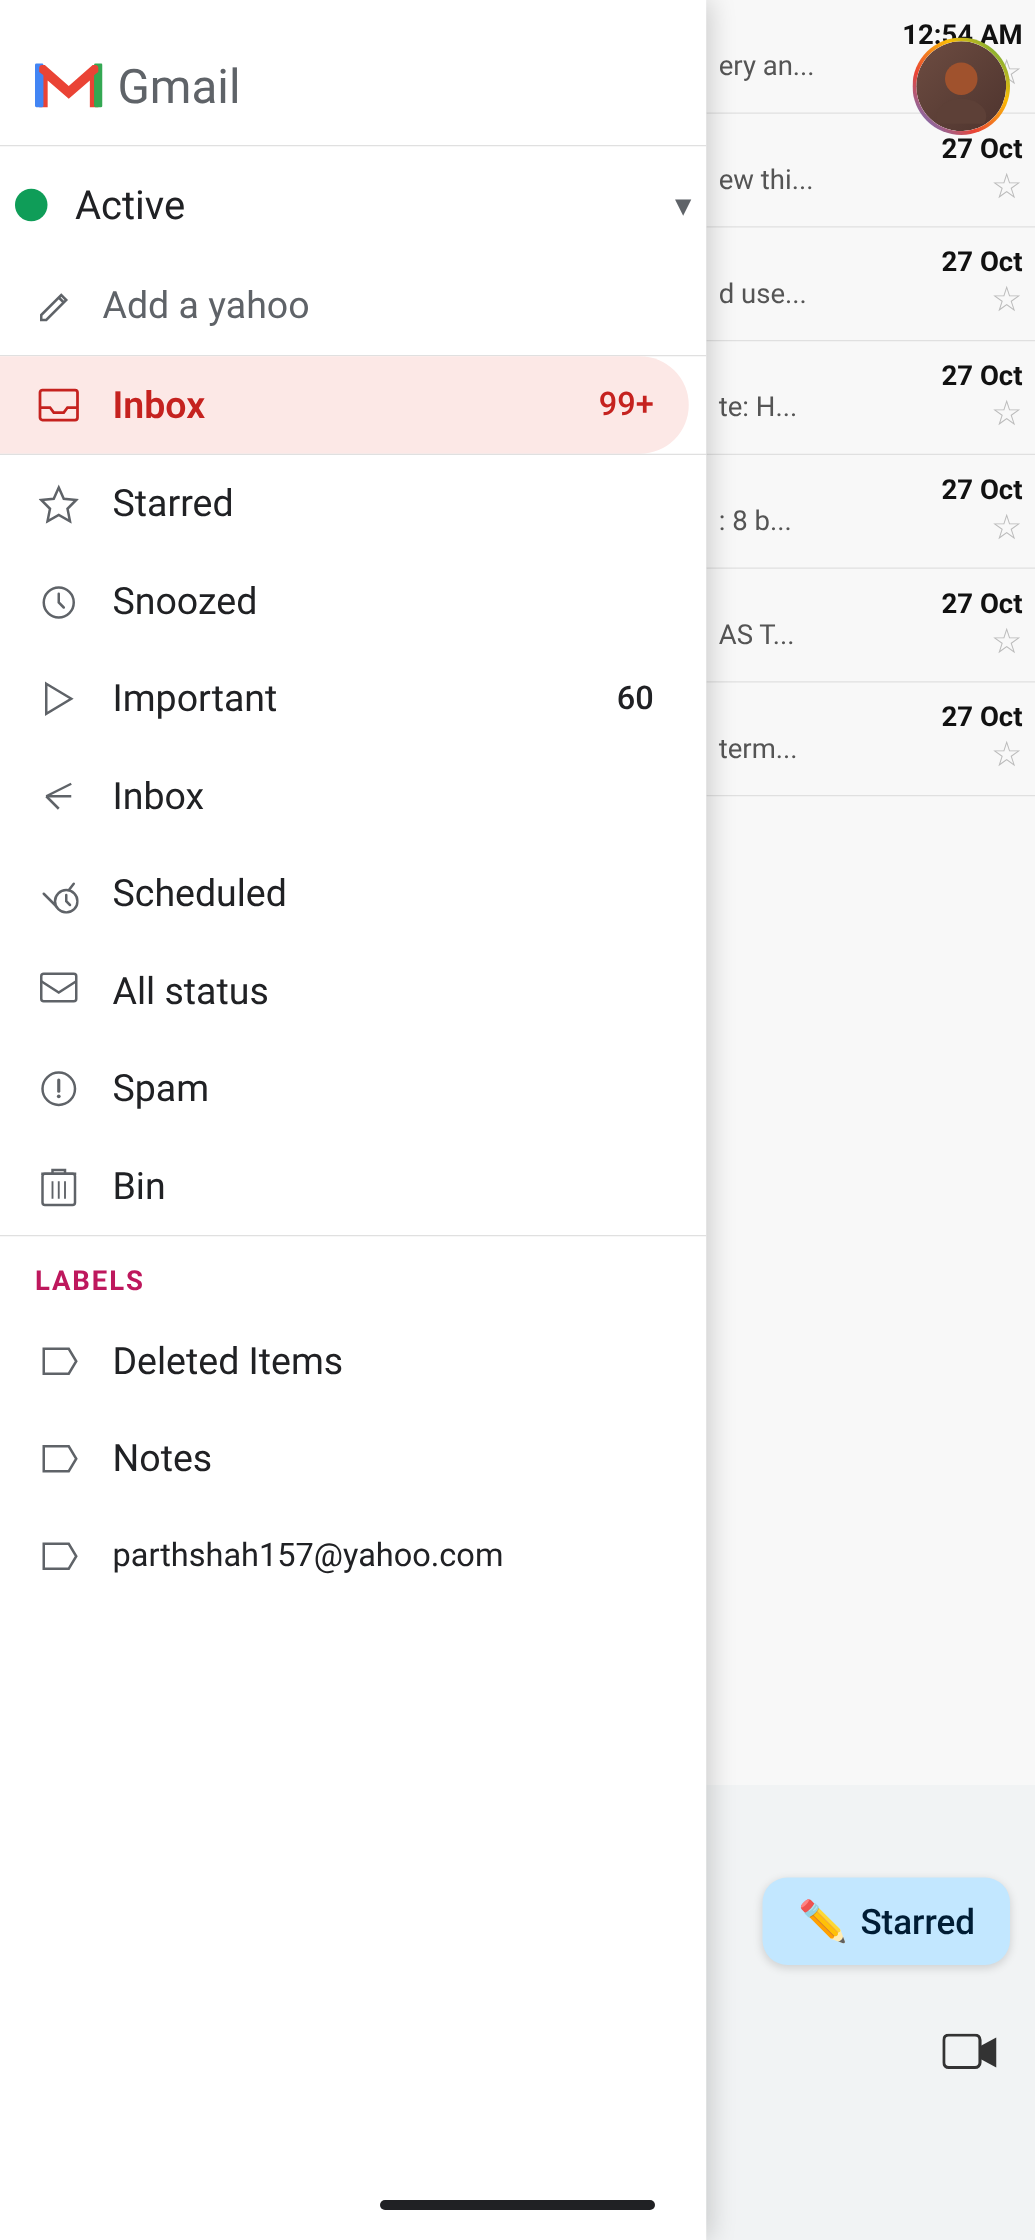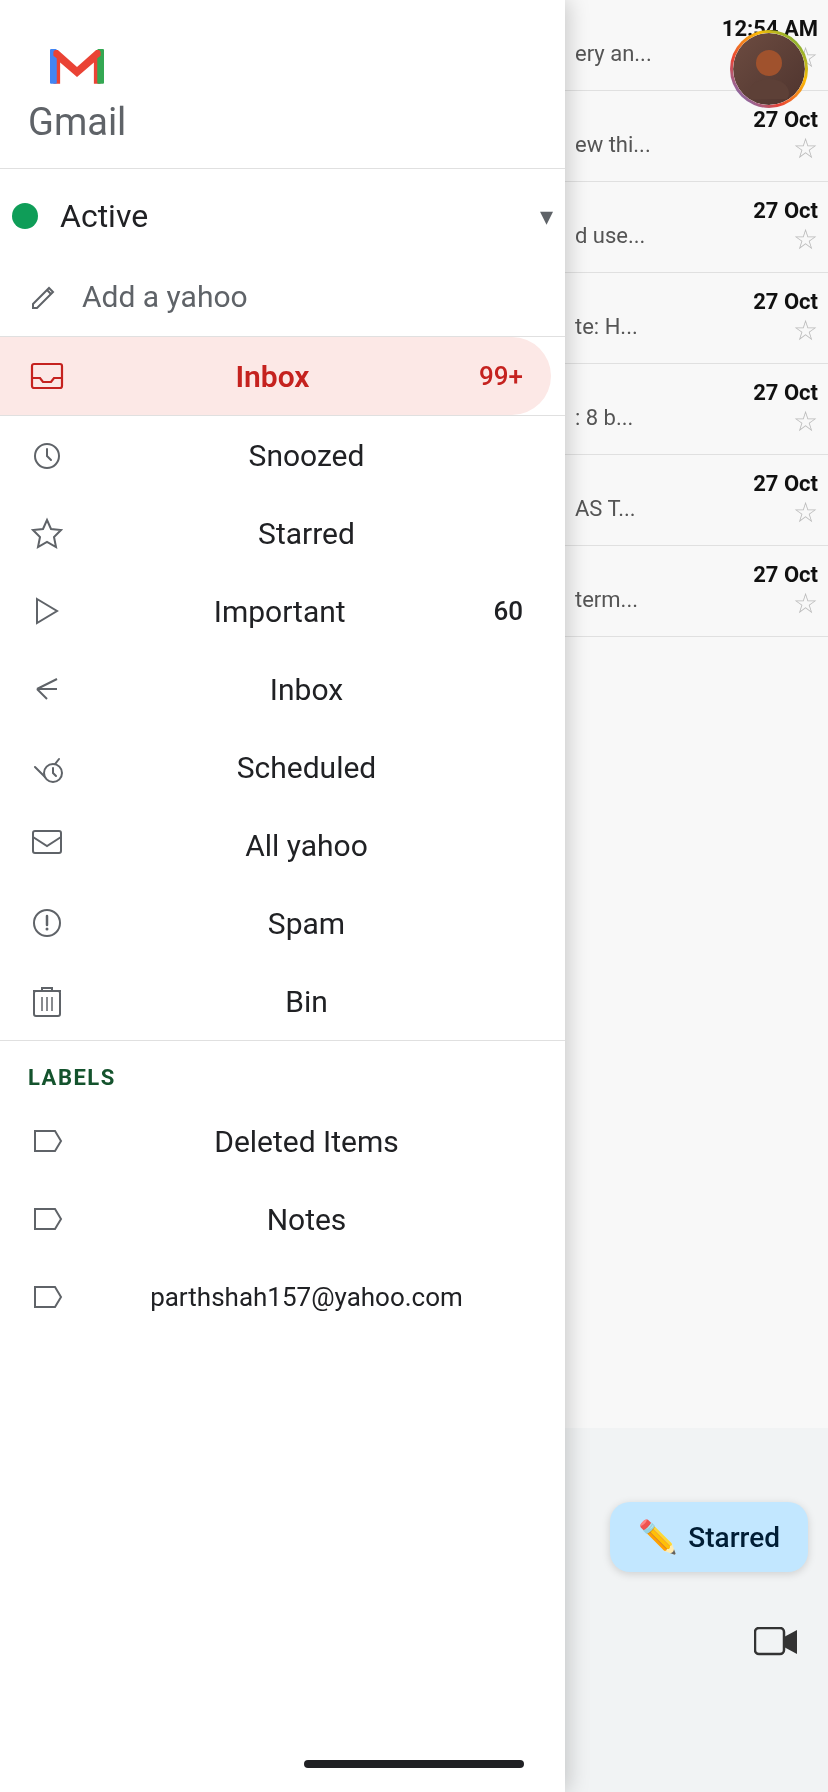--- a/index.html
+++ b/index.html
@@ -30,21 +30,20 @@
       display: flex;
       align-items: center;
       justify-content: space-between;
       padding: 48px 28px 24px 28px;
     }
 
     .gmail-logo {
       display: flex;
       align-items: center;
       gap: 12px;
-      flex-direction: column;
     }
 
     .gmail-m {
       width: 54px;
       height: 40px;
     }
 
     .gmail-title {
       font-size: 38px;
       font-weight: 400;
@@ -164,21 +163,20 @@
     }
 
     .nav-item.active .nav-icon {
       color: #c5221f;
     }
 
     .nav-label {
       font-size: 30px;
       color: #202124;
       flex: 1;
-      text-align: center;
     }
 
     .nav-item.active .nav-label {
       color: #c5221f;
       font-weight: 600;
     }
 
     .nav-badge {
       font-size: 26px;
       color: #202124;
@@ -187,21 +185,21 @@
 
     .nav-item.active .nav-badge {
       color: #c5221f;
     }
 
     
     .labels-header {
       padding: 24px 28px 12px 28px;
       font-size: 22px;
       font-weight: 700;
-      color: #14532d;
+      color: #be185d;
       letter-spacing: 1.5px;
     }
 
     
     .bottom-bar {
       position: absolute;
       bottom: 24px;
       left: 50%;
       transform: translateX(-50%);
       width: 220px;
@@ -400,34 +398,34 @@
     </div>
     <span class="nav-label">Inbox</span>
     <span class="nav-badge">99+</span>
   </div>
 
   <div class="divider"></div>
 
   <div class="nav-item">
     <div class="nav-icon">
       <svg width="32" height="32" viewBox="0 0 32 32" fill="none">
+        <polygon points="16,3 20,12 30,13 23,20 25,30 16,25 7,30 9,20 2,13 12,12" stroke="#5f6368" stroke-width="2" fill="none"></polygon>
+      </svg>
+    </div>
+    <span class="nav-label">Starred</span>
+  </div>
+
+  <div class="nav-item">
+    <div class="nav-icon">
+      <svg width="32" height="32" viewBox="0 0 32 32" fill="none">
         <circle cx="16" cy="17" r="12" stroke="#5f6368" stroke-width="2" fill="none"></circle>
         <path d="M16 10v7l4 4" stroke="#5f6368" stroke-width="2" stroke-linecap="round"></path>
       </svg>
     </div>
     <span class="nav-label">Snoozed</span>
-  </div>
-
-  <div class="nav-item">
-    <div class="nav-icon">
-      <svg width="32" height="32" viewBox="0 0 32 32" fill="none">
-        <polygon points="16,3 20,12 30,13 23,20 25,30 16,25 7,30 9,20 2,13 12,12" stroke="#5f6368" stroke-width="2" fill="none"></polygon>
-      </svg>
-    </div>
-    <span class="nav-label">Starred</span>
   </div>
 
   <div class="nav-item">
     <div class="nav-icon">
       <svg width="32" height="32" viewBox="0 0 32 32" fill="none">
         <polygon points="6,4 26,16 6,28" stroke="#5f6368" stroke-width="2" fill="none"></polygon>
       </svg>
     </div>
     <span class="nav-label">Important</span>
     <span class="nav-badge">60</span>
@@ -456,21 +454,21 @@
   </div>
 
 
   <div class="nav-item">
     <div class="nav-icon">
       <svg width="32" height="32" viewBox="0 0 32 32" fill="none">
         <rect x="2" y="2" width="28" height="22" rx="2" stroke="#5f6368" stroke-width="2" fill="none"></rect>
         <path d="M2 8l14 9 14-9" stroke="#5f6368" stroke-width="2"></path>
       </svg>
     </div>
-    <span class="nav-label">All yahoo</span>
+    <span class="nav-label">All status</span>
   </div>
 
   <div class="nav-item">
     <div class="nav-icon">
       <svg width="32" height="32" viewBox="0 0 32 32" fill="none">
         <circle cx="16" cy="16" r="13" stroke="#5f6368" stroke-width="2" fill="none"></circle>
         <line x1="16" y1="9" x2="16" y2="18" stroke="#5f6368" stroke-width="2.5" stroke-linecap="round"></line>
         <circle cx="16" cy="22" r="1.5" fill="#5f6368"></circle>
       </svg>
     </div>

